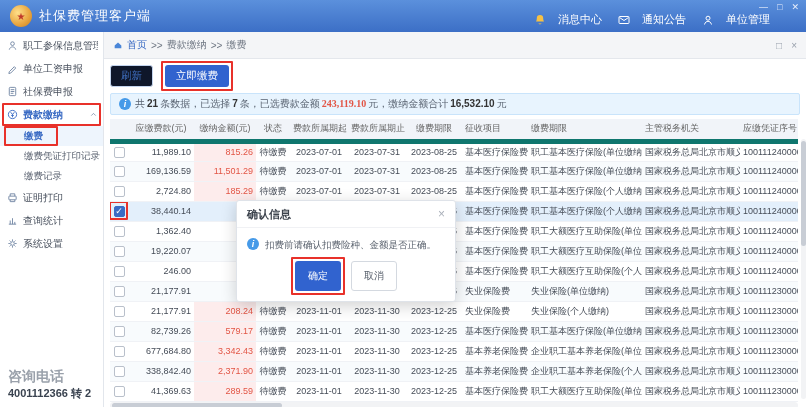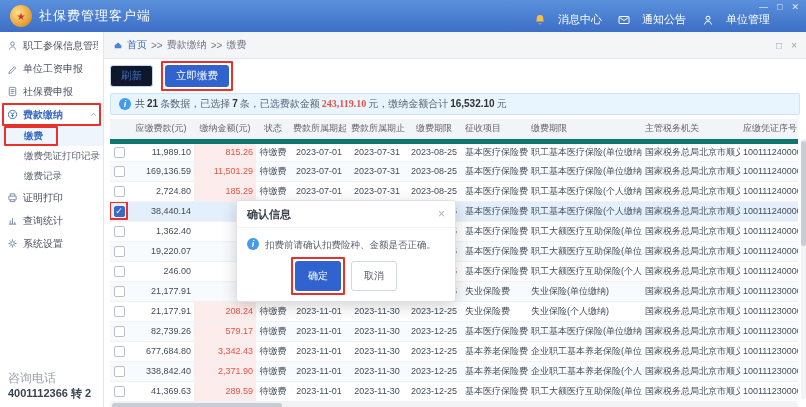--- a/index.html
+++ b/index.html
@@ -22,21 +22,21 @@
   .side-head{height:26px;background:linear-gradient(#4b80d2,#3b6ec6);color:#fff;font-size:11px;font-weight:bold;
              display:flex;align-items:center;gap:5px;padding-left:8px;}
   .snav{padding-top:2px;font-size:10px;color:#474f5c;}
   .sitem{height:23px;display:flex;align-items:center;gap:5px;padding:0 5px 0 7px;position:relative;cursor:pointer;white-space:nowrap;overflow:hidden;}
   .sitem .lbl{overflow:hidden;}
   .sitem.sec{color:var(--accent,#3a6bc4);font-weight:bold;}
   .sub{height:20px;display:flex;align-items:center;padding-left:24px;position:relative;color:#5a6270;font-size:9.5px;cursor:pointer;white-space:nowrap;}
   .sub.on{color:var(--accent,#3a6bc4);background:#eef5fd;font-weight:bold;}
   .chev{margin-left:auto;flex:none;}
   .hotline{position:absolute;left:8px;bottom:6px;line-height:1.35;}
-  .hotline .t{font-size:12px;color:#9aa1ab;}
+  .hotline .t{font-size:14px;color:#9aa1ab;font-weight:bold;}
   .hotline .n{font-size:11px;color:#3a4350;font-weight:bold;}
   
   .content{flex:1;display:flex;flex-direction:column;min-width:0;}
   .crumbbar{height:26px;flex:none;background:#f4f5f7;border-bottom:1px solid #e4e7ec;display:flex;align-items:center;gap:4px;
             padding:0 9px;font-size:10px;color:#707884;}
   .crumbbar .home{color:var(--accent,#3a6bc4);cursor:pointer;display:flex;align-items:center;gap:4px;}
   .tabctrl{margin-left:auto;display:flex;gap:9px;color:#98a0ac;font-size:10px;}
   .tabctrl span{cursor:pointer;}
   .panel{flex:1;position:relative;padding:4px 6px 0;box-sizing:border-box;min-height:0;}
   .toolbar{height:26px;display:flex;align-items:center;gap:12px;margin-bottom:4px;}

